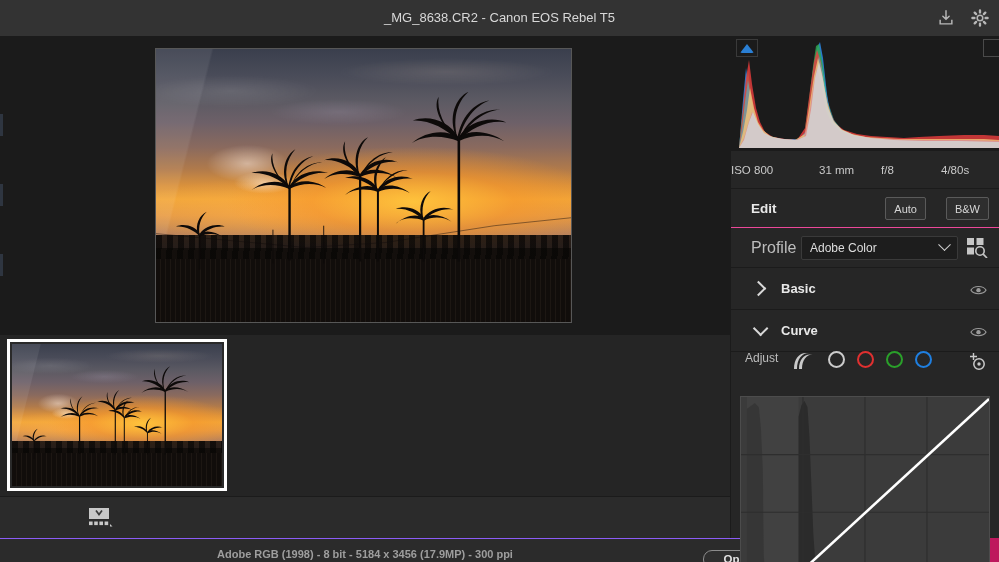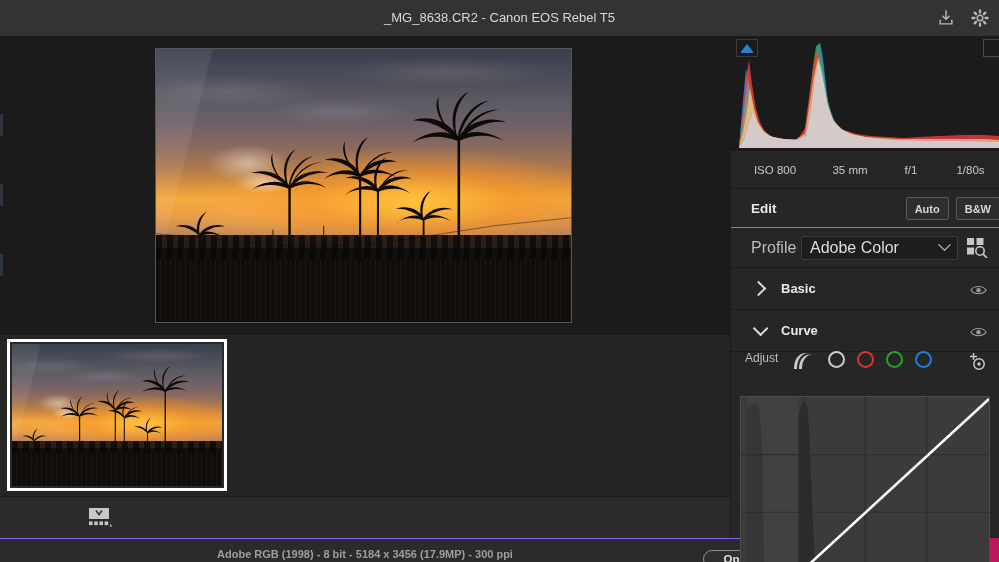--- a/index.html
+++ b/index.html
@@ -70,32 +70,32 @@
   
   .right{position:absolute;left:730px;top:36px;width:269px;height:502px;background:#262626;border-left:1px solid #1b1b1b;}
 
   .histwrap{position:absolute;left:0;top:0;width:269px;height:115px;background:#1b1b1b;}
   .clipL{position:absolute;left:5px;top:3px;width:22px;height:18px;border:1px solid #3a3a3a;box-sizing:border-box;display:flex;align-items:center;justify-content:center;cursor:pointer;}
   .clipR{position:absolute;right:-5px;top:3px;width:22px;height:18px;border:1px solid #4a4a4a;box-sizing:border-box;display:flex;align-items:center;justify-content:center;cursor:pointer;}
   .tri{width:0;height:0;border-left:7px solid transparent;border-right:7px solid transparent;border-bottom:9px solid #2a7fd4;border-radius:2px;}
   svg.hist{position:absolute;left:8px;top:4px;width:261px;height:108px;}
 
   .metarow{position:absolute;left:0;top:115px;width:269px;height:37px;background:#262626;border-bottom:1px solid #1b1b1b;display:flex;align-items:center;}
-  .metarow span{color:#c9c9c9;font-size:11.5px;text-align:center;}
+  .metarow span{color:#c9c9c9;font-size:11.5px;text-align:left;}
   .m1{width:88px;}.m2{width:62px;}.m3{width:60px;}.m4{width:59px;}
 
   .editrow{position:absolute;left:0;top:153px;width:269px;height:38px;border-bottom:1px solid #ec4899;display:flex;align-items:center;}
   .editrow .h{color:#e8e8e8;font-size:13.5px;font-weight:bold;margin-left:20px;}
-  .editbtns{position:absolute;right:0;top:8px;display:flex;gap:7px;font-weight:bold;}
+  .editbtns{position:absolute;right:11px;top:8px;display:flex;gap:20px;}
   .sbtn{height:21px;padding:0 8px;border:1px solid #5a5a5a;border-radius:2px;color:#d6d6d6;font-size:11px;display:flex;align-items:center;background:#2e2e2e;cursor:pointer;}
 
   .profrow{position:absolute;left:0;top:192px;width:269px;height:39px;border-bottom:1px solid #1b1b1b;display:flex;align-items:center;}
   .profrow .lbl{color:#bdbdbd;font-size:16px;margin-left:20px;width:50px;}
   .dd{position:relative;width:155px;height:22px;background:#1d1d1d;border:1px solid #3a3a3a;border-radius:2px;display:flex;align-items:center;cursor:pointer;}
-  .dd .v{color:#dedede;font-size:16px;margin-left:8px;}
+  .dd .v{color:#dedede;font-size:12px;margin-left:8px;}
   .dd .ar{position:absolute;right:8px;width:8px;height:8px;border-right:1.5px solid #cfcfcf;border-bottom:1.5px solid #cfcfcf;transform:rotate(45deg) translate(-2px,-2px);}
   .gridsrch{position:absolute;right:12px;top:9px;width:22px;height:21px;cursor:pointer;}
 
   .sect{position:absolute;left:0;width:269px;height:41px;border-bottom:1px solid #1b1b1b;display:flex;align-items:center;cursor:pointer;}
   .sect .arw{margin-left:22px;width:9px;height:9px;border-right:2px solid #d8d8d8;border-bottom:2px solid #d8d8d8;}
   .arw.closed{transform:rotate(-45deg);}
   .arw.open{transform:rotate(45deg) translateY(-3px);}
   .sect .nm{color:#e8e8e8;font-size:13px;font-weight:bold;margin-left:17px;}
   .eye{position:absolute;right:13px;width:17px;height:13px;cursor:pointer;}
   #secBasic{top:232px;}
@@ -333,23 +333,23 @@
         </g>
       </svg>
       <div class="clipL">
         <span class="tri"></span>
       </div>
       <div class="clipR"></div>
     </div>
 
     <div class="metarow">
       <span class="m1">ISO 800</span>
-      <span class="m2">35 mm</span>
-      <span class="m3">f/1</span>
-      <span class="m4">1/80s</span>
+      <span class="m2">31 mm</span>
+      <span class="m3">f/8</span>
+      <span class="m4">4/80s</span>
     </div>
 
     <div class="editrow">
       <span class="h">Edit</span>
       <div class="editbtns">
         <span class="sbtn">Auto</span>
         <span class="sbtn">B&amp;W</span>
       </div>
     </div>
 

